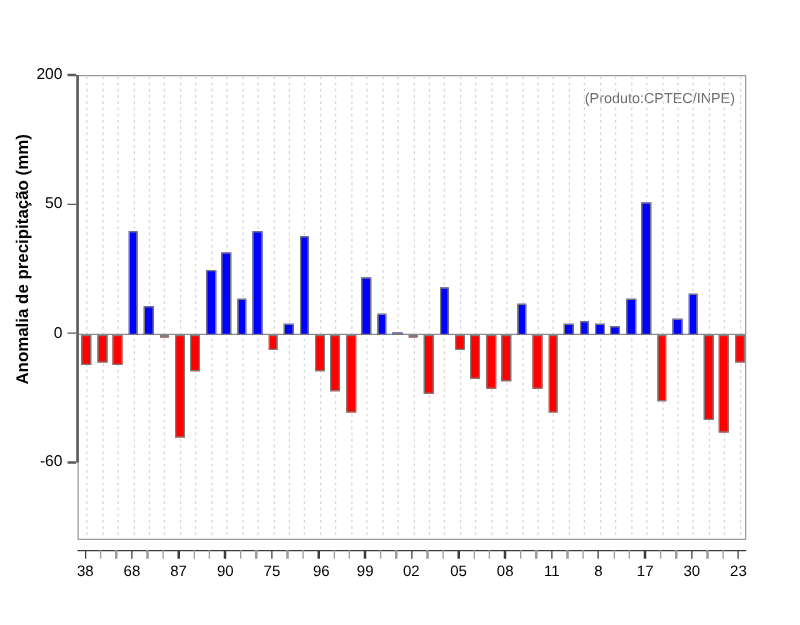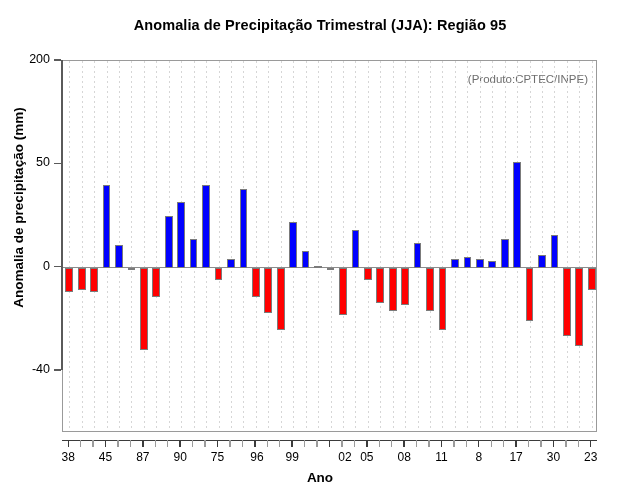--- a/index.html
+++ b/index.html
@@ -56,21 +56,20 @@
   .xlabel{
     position:absolute;left:0;top:470px;width:640px;text-align:center;
     font-size:13.5px;font-weight:bold;color:#000;
   }
 </style>
 </head>
 <body>
 
 <div id="root">
 
-  <div class="chart-title">Anomalia de Precipitação Trimestral (JJA): Região 95</div>
 
   <div class="plot-frame">
     <div class="plot-inner" id="plot-inner">
       <div class="annot">(Produto:CPTEC/INPE)</div>
     <div class="vgrid" style="left: 6.22093px;"></div>
         <div class="vgrid" style="left: 18.6628px;"></div>
         <div class="vgrid" style="left: 31.1047px;"></div>
         <div class="vgrid" style="left: 43.5465px;"></div>
         <div class="vgrid" style="left: 55.9884px;"></div>
         <div class="vgrid" style="left: 68.4302px;"></div>
@@ -152,39 +151,38 @@
         <div class="bar neg" style="left: 462.713px; top: 206.667px; width: 7.71395px; height: 53.7333px;"></div>
         <div class="bar pos" style="left: 475.155px; top: 194.267px; width: 7.71395px; height: 12.4px;"></div>
         <div class="bar pos" style="left: 487.597px; top: 173.6px; width: 7.71395px; height: 33.0667px;"></div>
         <div class="bar neg" style="left: 500.038px; top: 206.667px; width: 7.71395px; height: 68.2px;"></div>
         <div class="bar neg" style="left: 512.48px; top: 206.667px; width: 7.71395px; height: 78.5333px;"></div>
         <div class="bar neg" style="left: 524.922px; top: 206.667px; width: 7.71395px; height: 22.7333px;"></div>
       </div>
   </div>
 
   <div class="ylabel">Anomalia de precipitação (mm)</div>
-  <div class="xlabel">Ano</div>
 
   <div id="axes-layer">
       <div class="yaxis-spine" style="top: 60px; height: 310px;"></div>
       <div class="ytick-line" style="left: 54px; top: 59.2px;"></div>
       <div class="ytick-label" style="left: 4px; width: 46px; top: 52px;">200</div>
       <div class="ytick-line" style="left: 54px; top: 162.533px;"></div>
       <div class="ytick-label" style="left: 4px; width: 46px; top: 155.333px;">50</div>
       <div class="ytick-line" style="left: 54px; top: 265.867px;"></div>
       <div class="ytick-label" style="left: 4px; width: 46px; top: 258.667px;">0</div>
       <div class="ytick-line" style="left: 54px; top: 369.2px;"></div>
-      <div class="ytick-label" style="left: 4px; width: 46px; top: 362px;">-40</div>
+      <div class="ytick-label" style="left: 4px; width: 46px; top: 362px;">-60</div>
       <div class="xaxis-spine"></div>
       <div class="xtick" style="left: 67.5209px;"></div>
       <div class="xtick-label" style="left: 53.2209px;">38</div>
       <div class="xtick minor" style="left: 79.9628px;"></div>
       <div class="xtick minor" style="left: 92.4047px;"></div>
       <div class="xtick" style="left: 104.847px;"></div>
-      <div class="xtick-label" style="left: 90.5465px;">45</div>
+      <div class="xtick-label" style="left: 90.5465px;">68</div>
       <div class="xtick minor" style="left: 117.288px;"></div>
       <div class="xtick minor" style="left: 129.73px;"></div>
       <div class="xtick" style="left: 142.172px;"></div>
       <div class="xtick-label" style="left: 127.872px;">87</div>
       <div class="xtick minor" style="left: 154.614px;"></div>
       <div class="xtick minor" style="left: 167.056px;"></div>
       <div class="xtick" style="left: 179.498px;"></div>
       <div class="xtick-label" style="left: 165.198px;">90</div>
       <div class="xtick minor" style="left: 191.94px;"></div>
       <div class="xtick minor" style="left: 204.381px;"></div>
@@ -194,21 +192,21 @@
       <div class="xtick minor" style="left: 241.707px;"></div>
       <div class="xtick" style="left: 254.149px;"></div>
       <div class="xtick-label" style="left: 242px;">96</div>
       <div class="xtick minor" style="left: 266.591px;"></div>
       <div class="xtick minor" style="left: 279.033px;"></div>
       <div class="xtick" style="left: 291.474px;"></div>
       <div class="xtick-label" style="left: 277.174px;">99</div>
       <div class="xtick minor" style="left: 303.916px;"></div>
       <div class="xtick minor" style="left: 316.358px;"></div>
       <div class="xtick" style="left: 328.8px;"></div>
-      <div class="xtick-label" style="left: 330px;">02</div>
+      <div class="xtick-label" style="left: 314px;">02</div>
       <div class="xtick minor" style="left: 341.242px;"></div>
       <div class="xtick minor" style="left: 353.684px;"></div>
       <div class="xtick" style="left: 366.126px;"></div>
       <div class="xtick-label" style="left: 351.826px;">05</div>
       <div class="xtick minor" style="left: 378.567px;"></div>
       <div class="xtick minor" style="left: 391.009px;"></div>
       <div class="xtick" style="left: 403.451px;"></div>
       <div class="xtick-label" style="left: 389.151px;">08</div>
       <div class="xtick minor" style="left: 415.893px;"></div>
       <div class="xtick minor" style="left: 428.335px;"></div>

